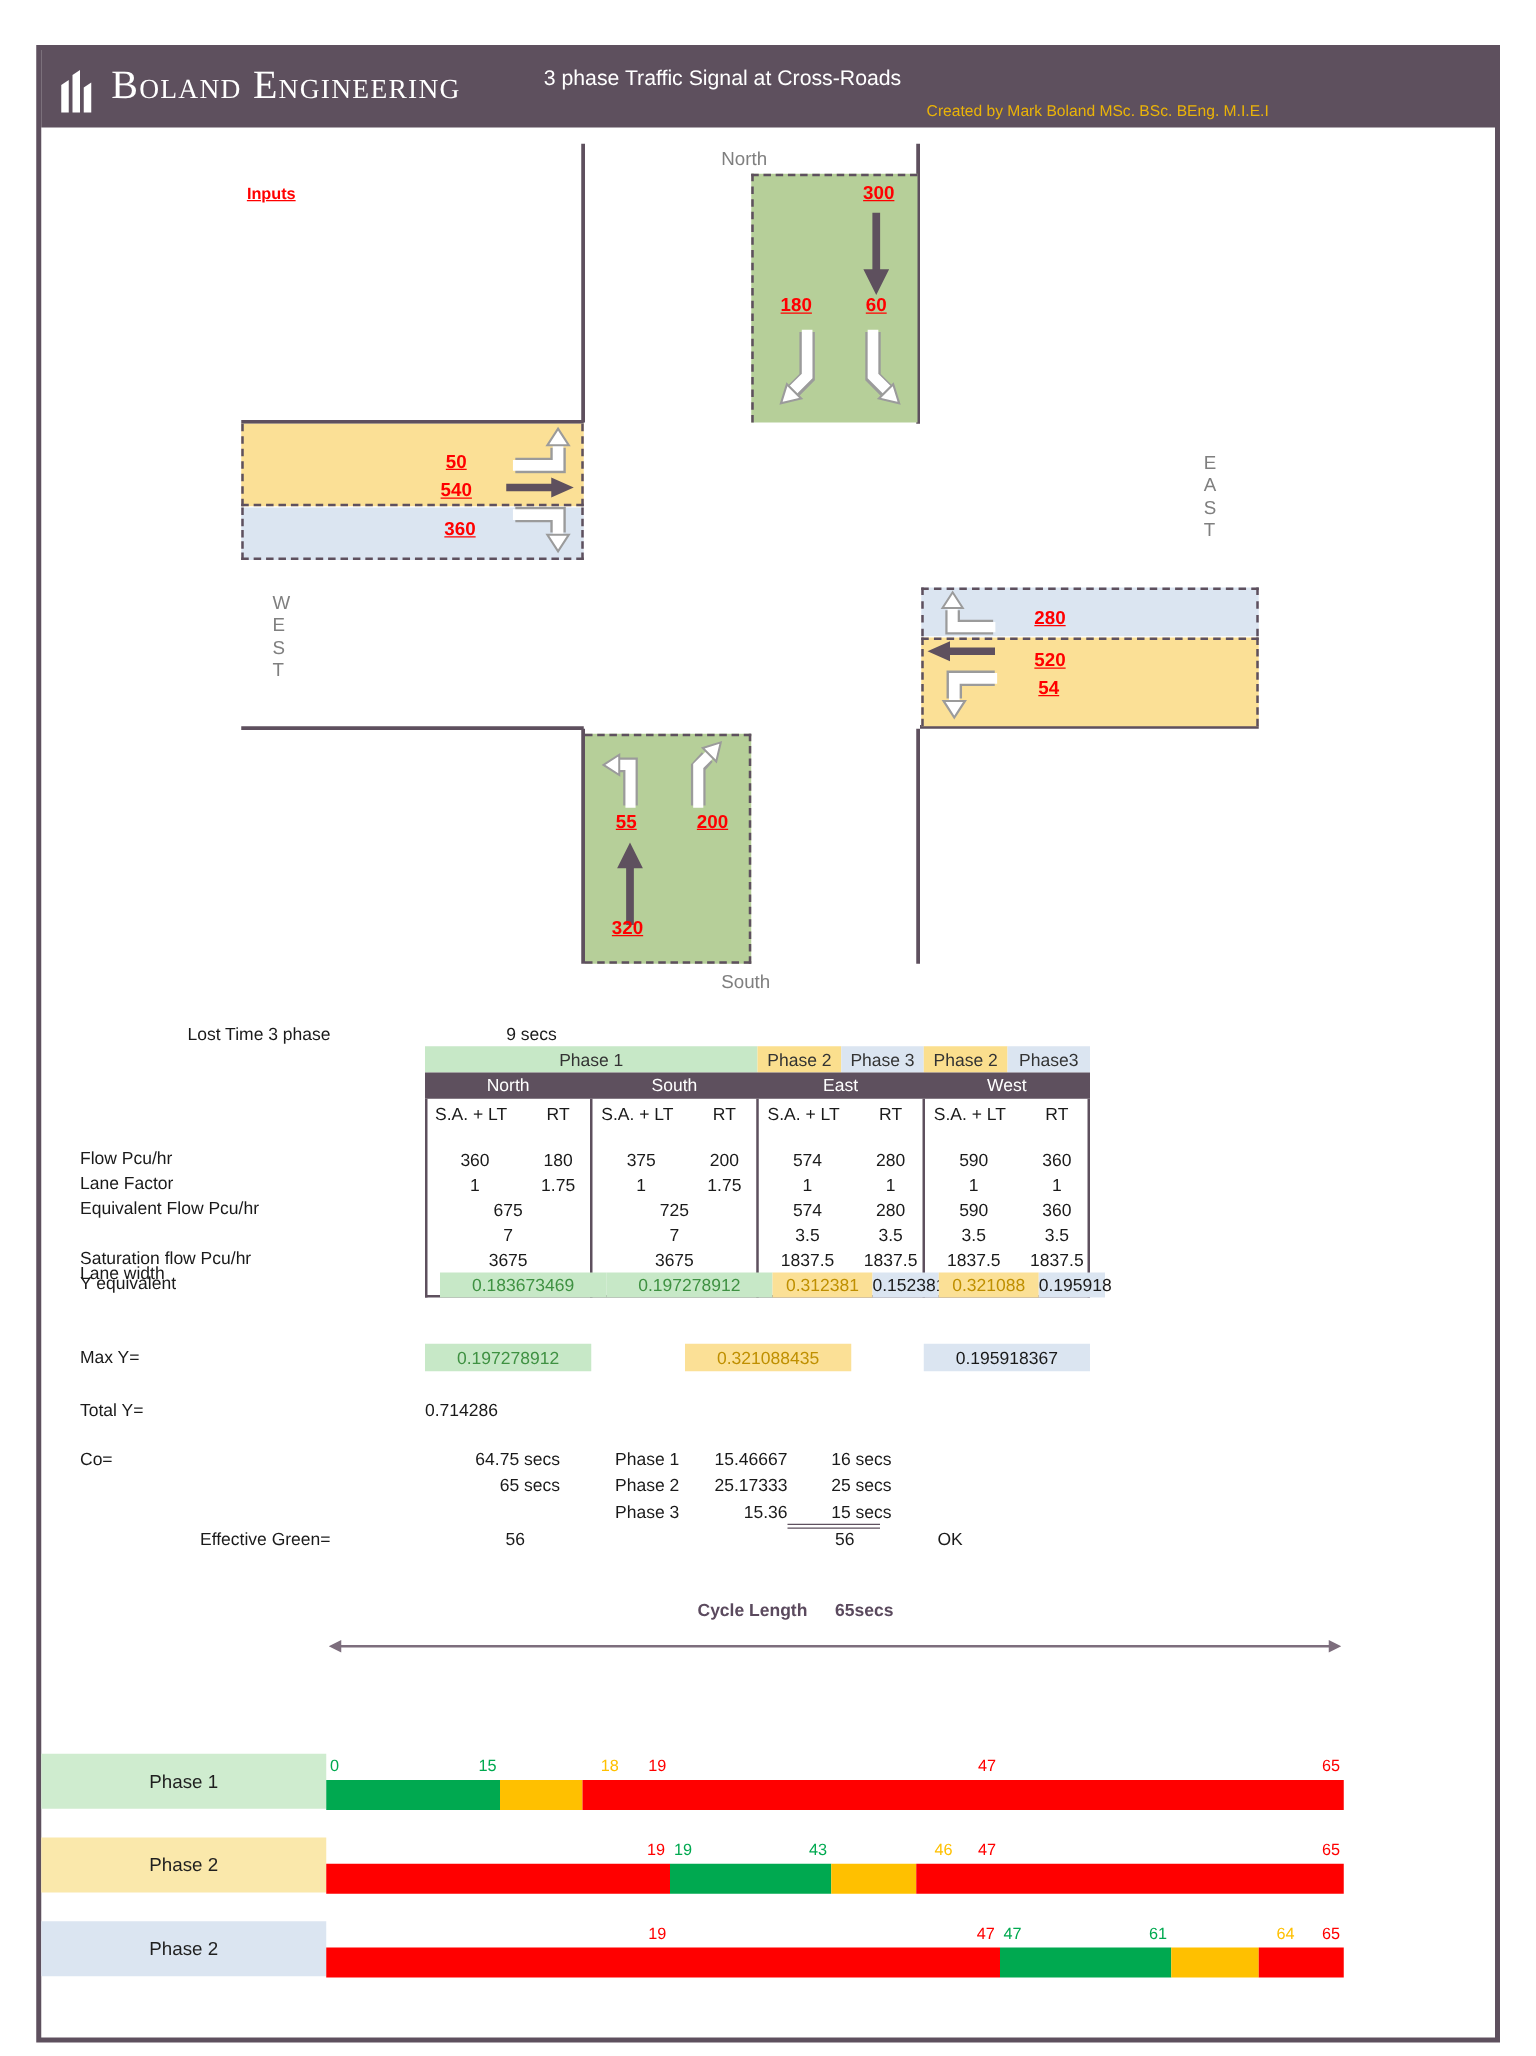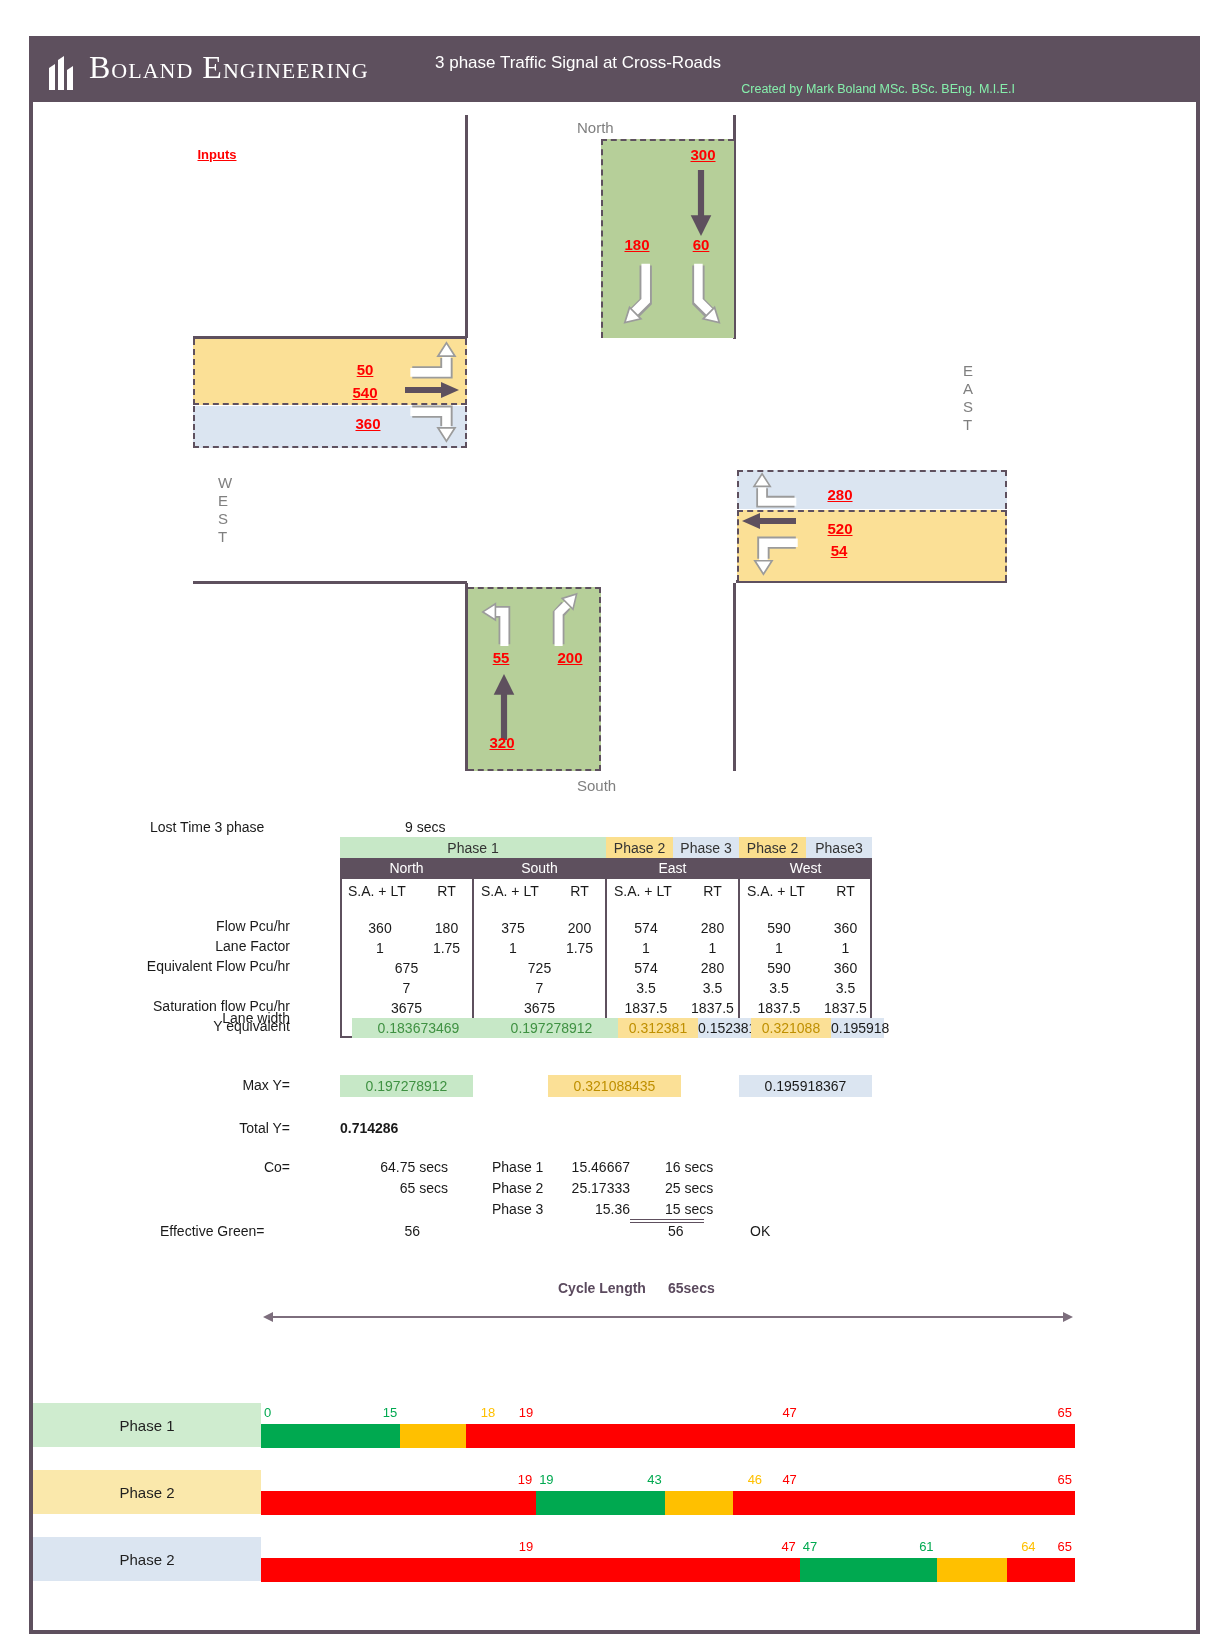--- a/index.html
+++ b/index.html
@@ -5,21 +5,21 @@
   html,body{margin:0;padding:0;background:#fff;}
   #page{position:relative;width:1229px;height:1645px;background:#ffffff;
         font-family:"Liberation Sans",sans-serif;font-size:14px;color:#1a1a1a;overflow:hidden;}
   .abs{position:absolute;}
   
   #frame{position:absolute;left:29px;top:36px;width:1163px;height:1590px;border:4px solid #5e505e;}
   #hdr{position:absolute;left:33px;top:40px;width:1163px;height:62px;background:#5e505e;}
   #logo-word{position:absolute;left:56px;top:9px;color:#fff;font-family:"Liberation Serif",serif;
              font-variant:small-caps;font-size:32px;letter-spacing:1px;}
   #hdr-title{position:absolute;left:402px;top:13px;color:#fff;font-size:17px;}
-  #hdr-credit{position:absolute;right:181px;bottom:6px;color:#86efac;font-size:12.5px;}
+  #hdr-credit{position:absolute;right:181px;bottom:6px;color:#eab308;font-size:12.5px;}
   
   .red-num{position:absolute;color:#ff0000;font-weight:bold;text-decoration:underline;
            font-size:15px;text-align:center;}
   .gray-lab{position:absolute;color:#7f7f7f;font-size:15px;}
   .vstack span{display:block;line-height:18px;}
   .roadbox{position:absolute;box-sizing:border-box;}
   .rd-green{background:#b6cf99;}
   .rd-yellow{background:#fbe096;}
   .rd-blue{background:#dbe5f1;}
   .line{position:absolute;background:#5e505e;}
@@ -31,21 +31,21 @@
   .pband{height:21px;display:flex;}
   .pband>div{display:flex;align-items:center;justify-content:center;font-size:14px;color:#333;}
   .dirrow{height:21px;display:flex;background:#5e505e;color:#fff;}
   .dirrow>div{width:133px;text-align:center;line-height:21px;}
   .tline{position:absolute;background:#5e505e;}
   .trow{position:absolute;left:0;display:flex;height:20px;line-height:20px;}
   .c-sa{width:80px;text-align:center;}
   .c-rt{width:53px;text-align:center;}
   .c-mg{width:133px;text-align:center;}
   .sh-sa{width:80px;text-align:left;padding-left:8px;box-sizing:border-box;}
-  .lab-r{position:absolute;left:88px;width:202px;text-align:right;}
+  .lab-r{position:absolute;left:64px;width:202px;text-align:left;}
   .ybox{position:absolute;height:22px;line-height:22px;text-align:center;width:133px;}
   
   .glabel{position:absolute;left:33px;width:228px;height:44px;display:flex;
           align-items:center;justify-content:center;font-size:15px;color:#1f1f1f;}
   .gticks{position:absolute;left:261px;width:814px;height:18px;font-size:13px;}
   .gticks span{position:absolute;top:0;white-space:nowrap;}
   .tk-r{transform:translateX(-100%);}
   .tk-green{color:#00a950;} .tk-amber{color:#ffc000;margin-left:32px;} .tk-red{color:#ff0000;}
   .gbar{position:absolute;left:261px;width:814px;height:24px;}
   .gbar div{position:absolute;top:0;height:100%;}
@@ -276,21 +276,21 @@
   <div class="lab-r" style="top:978px;margin-top:32px;">Lane width</div>
   <div class="lab-r" style="top:998px;">Saturation flow Pcu/hr</div>
   <div class="lab-r" style="top:1018px;">Y equivalent</div>
 
   <div class="lab-r" style="top:1077px;">Max Y=</div>
   <div class="ybox" style="left:340px;top:1075px;background:#c7e8c7;color:#3f9142;">0.197278912</div>
   <div class="ybox" style="left:548px;top:1075px;background:#fbe096;color:#bf8f00;">0.321088435</div>
   <div class="ybox" style="left:739px;top:1075px;background:#dbe5f1;">0.195918367</div>
 
   <div class="lab-r" style="top:1120px;">Total Y=</div>
-  <div class="abs" style="left:340px;top:1120px;font-weight:bold;">0.714286</div>
+  <div class="abs" style="left:340px;top:1120px;">0.714286</div>
 
   <div class="lab-r" style="top:1159px;">Co=</div>
   <div class="abs" style="left:335px;top:1159px;width:113px;text-align:right;">64.75 secs</div>
   <div class="abs" style="left:492px;top:1159px;">Phase 1</div>
   <div class="abs" style="left:525px;top:1159px;width:105px;text-align:right;">15.46667</div>
   <div class="abs" style="left:665px;top:1159px;">16 secs</div>
 
   <div class="abs" style="left:335px;top:1180px;width:113px;text-align:right;">65 secs</div>
   <div class="abs" style="left:492px;top:1180px;">Phase 2</div>
   <div class="abs" style="left:525px;top:1180px;width:105px;text-align:right;">25.17333</div>

